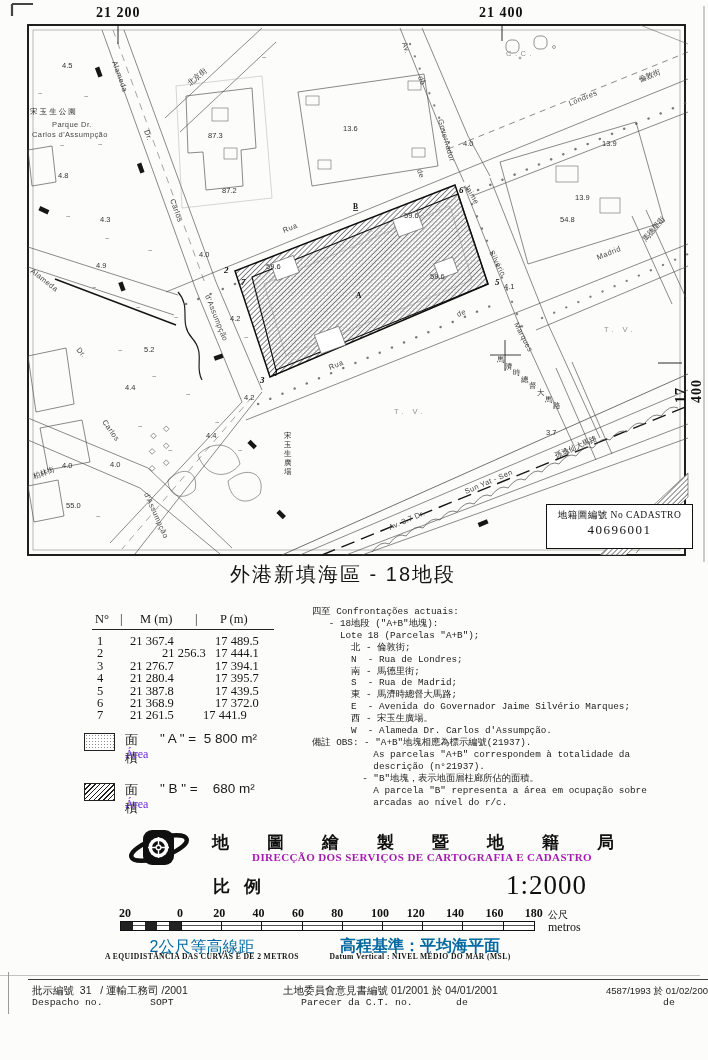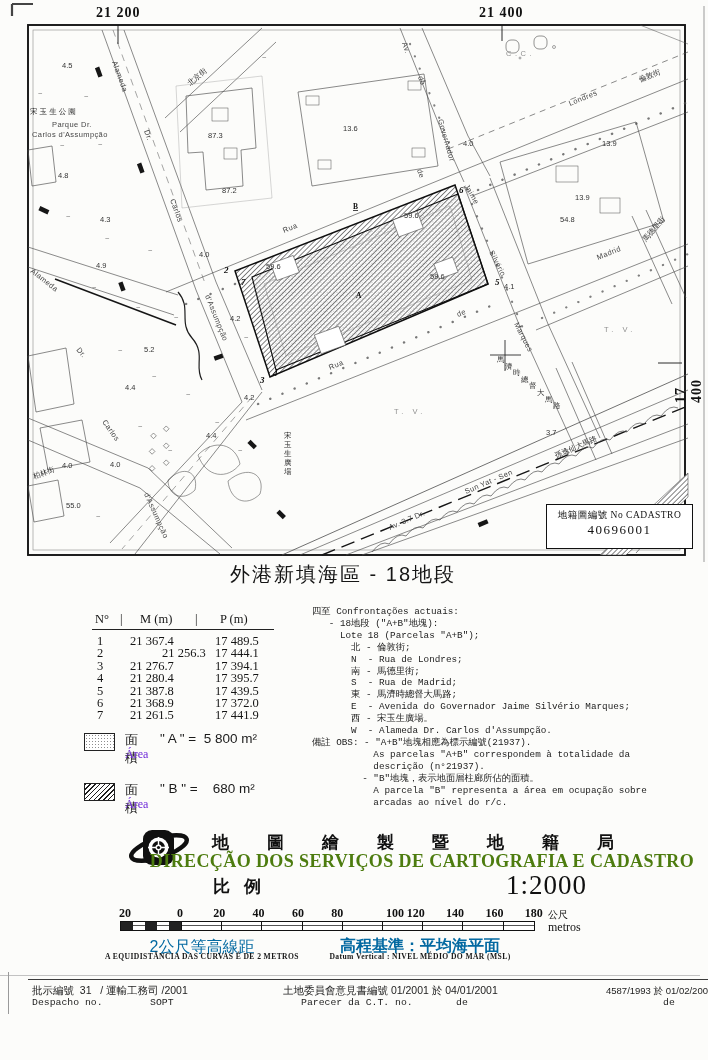--- a/index.html
+++ b/index.html
@@ -20,21 +20,21 @@
   .leg-expr{font-size:13.5px;color:#1a1a1a}
   .leg-sub{font-family:"Liberation Serif",serif;font-size:12px;color:#6d28d9}
   .sw{width:29px;height:16px;border:1px solid #222;background:#fff}
   .sw-a{background-image:radial-gradient(circle,#8d8d8d .6px,transparent .95px);background-size:3px 3px}
   .sw-b{background:repeating-linear-gradient(135deg,#1d1d1d 0,#1d1d1d 1px,#fff 1px,#fff 3.4px)}
   
   .conf{font-family:"Liberation Mono",monospace;font-size:9.3px;line-height:11.9px;
         white-space:pre;color:#222;letter-spacing:0}
   
   .ag-zh{font-size:17px;font-weight:bold;letter-spacing:38px;color:#101010;white-space:nowrap}
-  .ag-pt{font-family:"Liberation Serif",serif;font-weight:bold;font-size:18px;letter-spacing:.4px;color:#4d7c0f}
+  .ag-pt{font-family:"Liberation Serif",serif;font-weight:bold;font-size:11px;letter-spacing:.4px;color:#a21caf}
   .esc-zh{font-size:17px;font-weight:bold;letter-spacing:14px;color:#101010}
   .esc{font-family:"Liberation Serif",serif;font-size:27px;letter-spacing:6px;color:#101010}
   .esc-num{font-family:"Liberation Serif",serif;font-size:27px;letter-spacing:1px;color:#101010}
   
   .sc-num{font-family:"Liberation Serif",serif;font-weight:bold;font-size:12px;color:#111;transform:translateX(-50%)}
   .sc-unit-zh{font-size:10px;color:#111}
   .sc-unit-pt{font-family:"Liberation Serif",serif;font-size:12px;color:#111}
   .bar{height:8px;border:1px solid #111;display:flex;
        background:linear-gradient(#fff 0 3px,#555 3px 4px,#fff 4px)}
   .bar .seg{border-left:1px solid #111;flex:0 0 auto;height:100%}
@@ -350,21 +350,21 @@
           <span style="position: absolute; left: 123px; white-space: pre;">17 439.5</span>
         </div>
         <div style="position: relative; height: 12.4px;">
           <span style="position: absolute; left: 5px; white-space: pre;">6</span>
           <span style="position: absolute; left: 38px; white-space: pre; text-align: right;">21 368.9</span>
           <span style="position: absolute; left: 123px; white-space: pre;">17 372.0</span>
         </div>
         <div style="position: relative; height: 12.4px;">
           <span style="position: absolute; left: 5px; white-space: pre;">7</span>
           <span style="position: absolute; left: 38px; white-space: pre;">21 261.5</span>
-          <span style="position: absolute; left: 123px; white-space: pre;">17 441.9</span>
+          <span style="position: absolute; left: 111px; white-space: pre;">17 441.9</span>
         </div>
       </div>
   </div>
 
   <div class="a" style="left:84px;top:731px">
     <div class="sw sw-a a" style="left:0;top:2px"></div>
     <span class="a leg-zh" style="left:41px;top:0">面積</span>
     <span class="a leg-expr" style="left:76px;top:0;white-space:pre">" A " =  5 800 m²</span>
     <span class="a leg-sub" style="left:41px;top:16px">Área</span>
   </div>
@@ -408,21 +408,21 @@
   <div class="a esc-zh" style="left:213px;top:875px">比例</div>
   <div class="a esc-num" style="left:506px;top:870px">1:2000</div>
 
   <div id="scale-numbers" class="a" style="left:0;top:906px;height:14px;width:652px">
       <span class="a sc-num" style="left: 125px;">20</span>
       <span class="a sc-num" style="left: 180px;">0</span>
       <span class="a sc-num" style="left: 219.3px;">20</span>
       <span class="a sc-num" style="left: 258.6px;">40</span>
       <span class="a sc-num" style="left: 297.9px;">60</span>
       <span class="a sc-num" style="left: 337.2px;">80</span>
-      <span class="a sc-num" style="left: 395px;">100</span>
+      <span class="a sc-num" style="left: 380px;">100</span>
       <span class="a sc-num" style="left: 415.8px;">120</span>
       <span class="a sc-num" style="left: 455.1px;">140</span>
       <span class="a sc-num" style="left: 494.4px;">160</span>
       <span class="a sc-num" style="left: 533.7px;">180</span>
     </div>
   <div class="a bar" style="left:120px;top:921px;width:413px">
     <div class="cell cellb" style="width:12px"></div>
       <div class="cell" style="width:12px"></div>
     <div class="cell cellb" style="width:12px"></div>
       <div class="cell" style="width:12px"></div>

